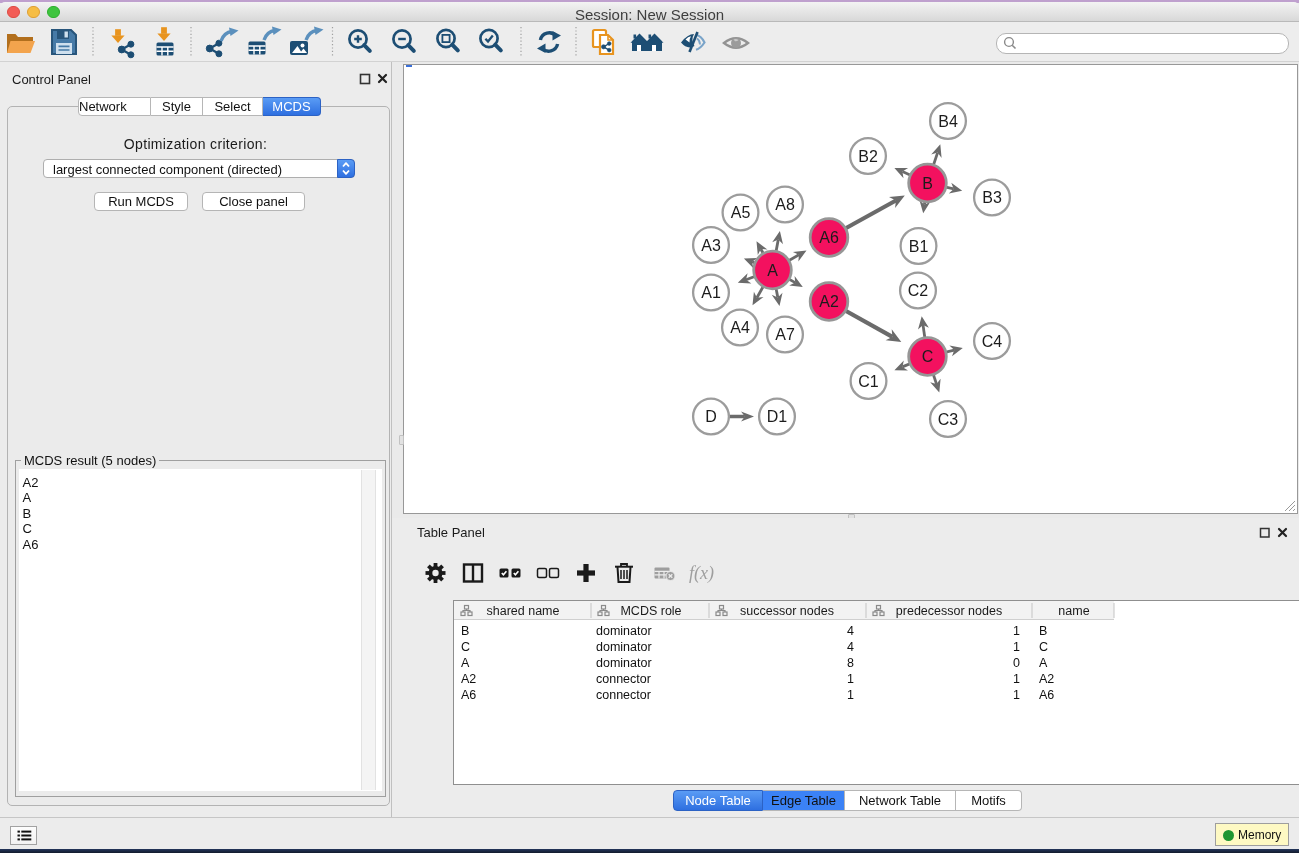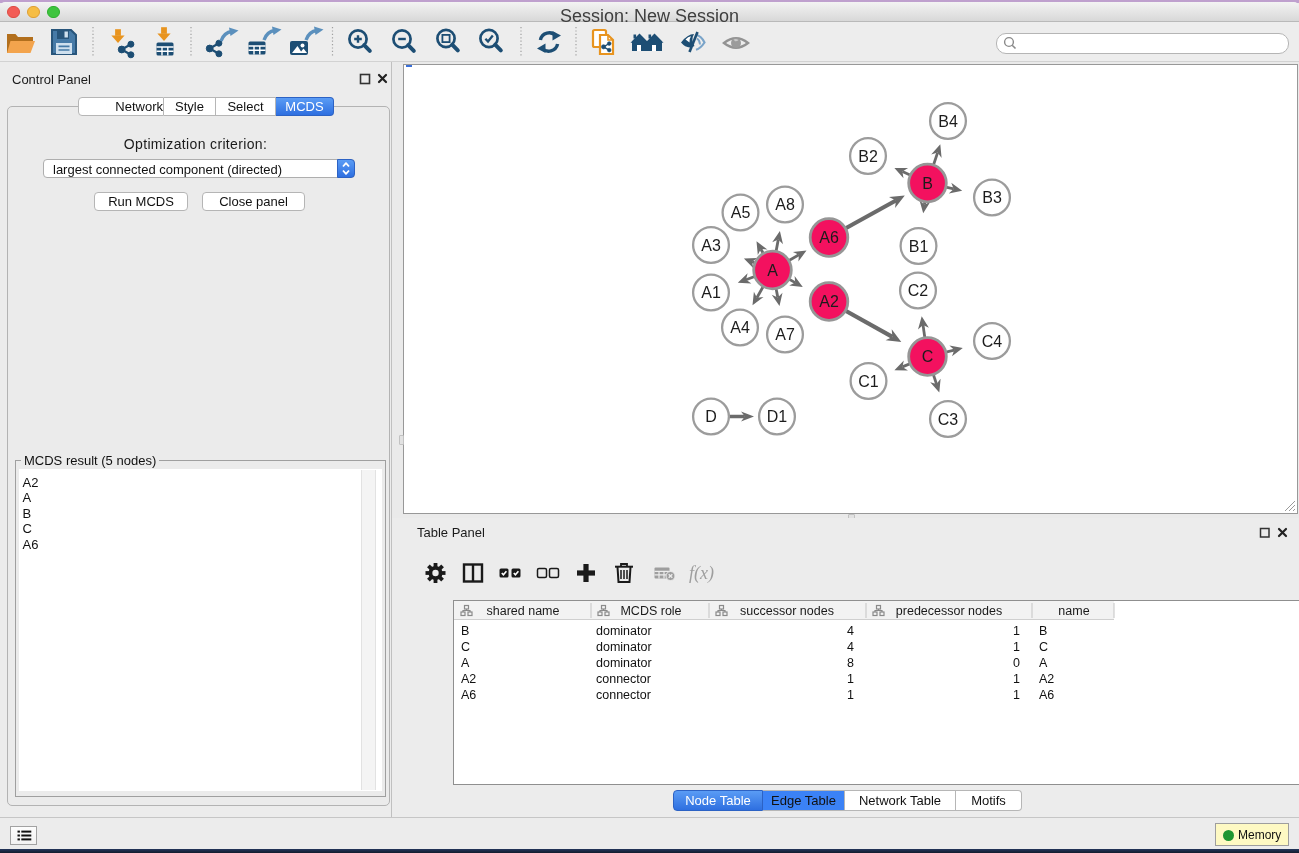--- a/index.html
+++ b/index.html
@@ -11,21 +11,21 @@
 </style>
 </head>
 <body>
 
 <div class="abs" style="left:0;top:0;width:1299px;height:3px;background:#bfa0ce;"></div>
 
 <div class="abs" style="left:0;top:2px;width:1299px;height:20px;background:linear-gradient(#f3f3f3,#d8d8d8);border-bottom:1px solid #b9b9b9;border-radius:5px 5px 0 0;">
   <div class="tl" style="left:7px;top:3.5px;background:#f25c56;border:0.5px solid #dd4b43;"></div>
   <div class="tl" style="left:27px;top:3.5px;background:#f6bd44;border:0.5px solid #df9f33;"></div>
   <div class="tl" style="left:47px;top:3.5px;background:#3ec43e;border:0.5px solid #2daf2d;"></div>
-  <div class="abs" style="left:0;width:1299px;top:4px;text-align:center;font-size:18px;color:#3e3e3e;">Session: New Session</div>
+  <div class="abs" style="left:0;width:1299px;top:4px;text-align:center;font-size:15px;color:#3e3e3e;">Session: New Session</div>
 </div>
 
 <div class="abs" id="toolbar" style="left:0;top:22px;width:1299px;height:40px;background:#ededed;border-bottom:1px solid #d2d2d2;">
 </div>
 <svg class="abs" style="left:0;top:22px;" width="1299" height="40" viewBox="0 0 1299 40">
 <defs>
 <g id="lens">
         <circle cx="0" cy="0" r="8.6" fill="none" stroke="#1d4e74" stroke-width="2.7"></circle>
         <line x1="6.2" y1="6.2" x2="11.8" y2="11.8" stroke="#1d4e74" stroke-width="4" stroke-linecap="round"></line>
       </g>
@@ -191,21 +191,21 @@
 <div class="abs" style="left:0;top:62px;width:391.5px;height:755px;background:#ececec;border-right:1px solid #c0c0c0;">
   <div class="abs" style="left:12px;top:10px;font-size:13px;color:#1b1b1b;">Control Panel</div>
   <svg class="abs" style="left:359px;top:11px;" width="30" height="12" viewBox="0 0 30 12">
     <rect x="1.5" y="1.5" width="9" height="9" fill="none" stroke="#333" stroke-width="1.6"></rect>
     <path d="M20,2 L27,9 M27,2 L20,9" stroke="#222" stroke-width="2.2" stroke-linecap="round"></path>
   </svg>
 
   <div class="abs" style="left:7px;top:44px;width:383px;height:700px;background:#ebebeb;border:1px solid #b3b3b3;border-radius:5px;"></div>
 
   <div class="abs" style="left:78px;top:35px;height:19px;display:flex;font-size:13px;">
-    <div style="width:86px;background:#fff;border:1px solid #b6b6b6;border-radius:4px 0 0 4px;text-align:right;line-height:18px;color:#111;">Network</div>
+    <div style="width:73px;background:#fff;border:1px solid #b6b6b6;border-radius:4px 0 0 4px;text-align:left;line-height:18px;color:#111;">Network</div>
     <div style="width:52px;background:#fff;border:1px solid #b6b6b6;border-left:none;text-align:center;line-height:18px;color:#111;">Style</div>
     <div style="width:60px;background:#fff;border:1px solid #b6b6b6;border-left:none;text-align:center;line-height:18px;color:#111;">Select</div>
     <div style="width:58px;background:linear-gradient(#5a9cf5,#2e6fe0);border:1px solid #2c62c4;border-left:none;border-radius:0 4px 4px 0;text-align:center;line-height:18px;color:#fff;">MCDS</div>
   </div>
   <div class="abs" style="left:43px;top:96.5px;width:312px;height:19px;background:#fff;border:1px solid #aeaeae;border-radius:4px;">
     <div class="abs" style="left:9px;top:2px;font-size:13px;color:#111;">largest connected component (directed)</div>
     <div class="abs" style="right:-1px;top:-1px;width:18px;height:19px;background:linear-gradient(#5a9cf5,#2e6fe0);border:1px solid #2c62c4;border-radius:0 4px 4px 0;">
       <svg width="16" height="17" viewBox="0 0 16 17">
           <path d="M5,6.5 L8,3.2 L11,6.5 M5,10.5 L8,13.8 L11,10.5" fill="none" stroke="#fff" stroke-width="1.8" stroke-linejoin="round"></path>
         </svg>

